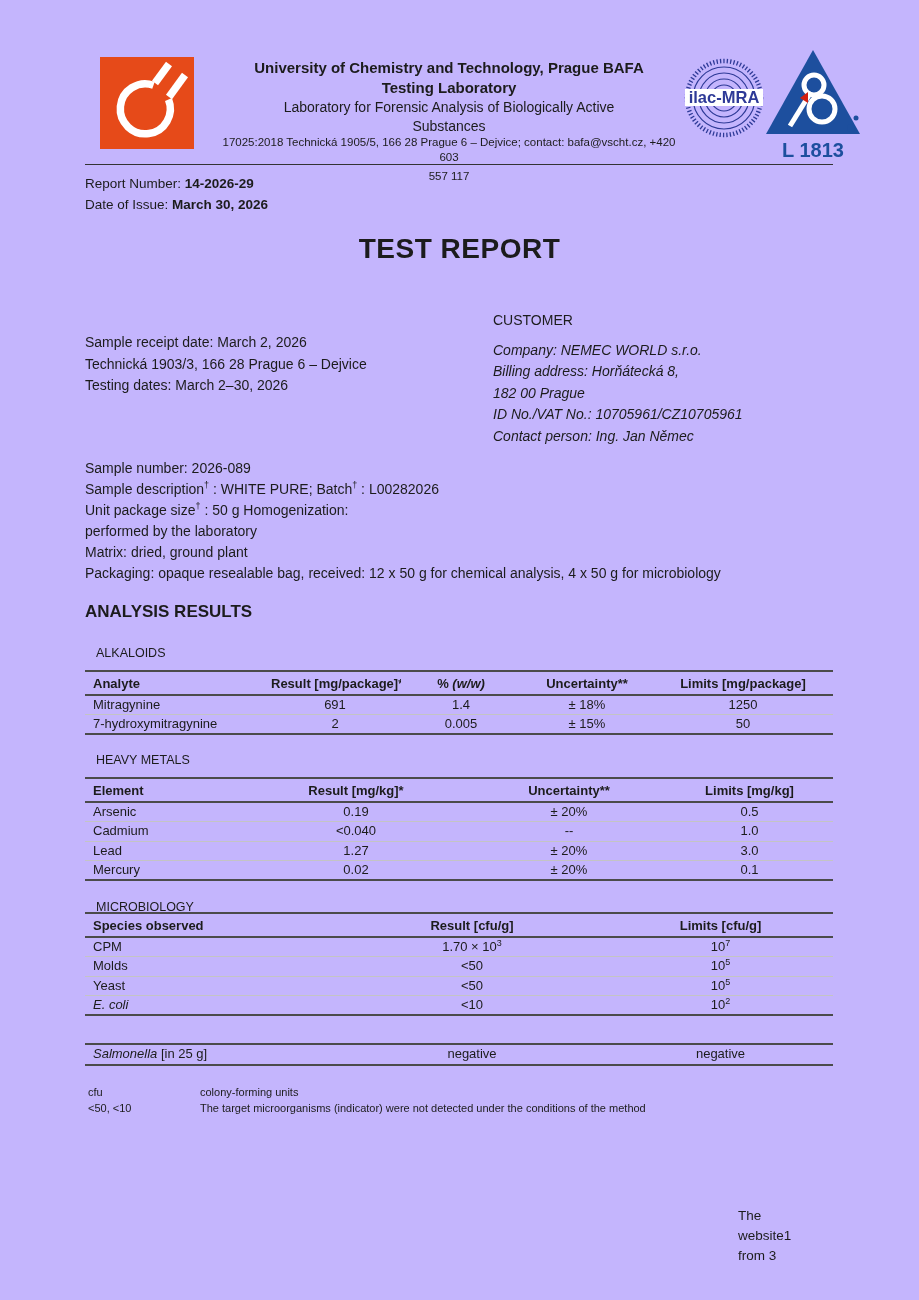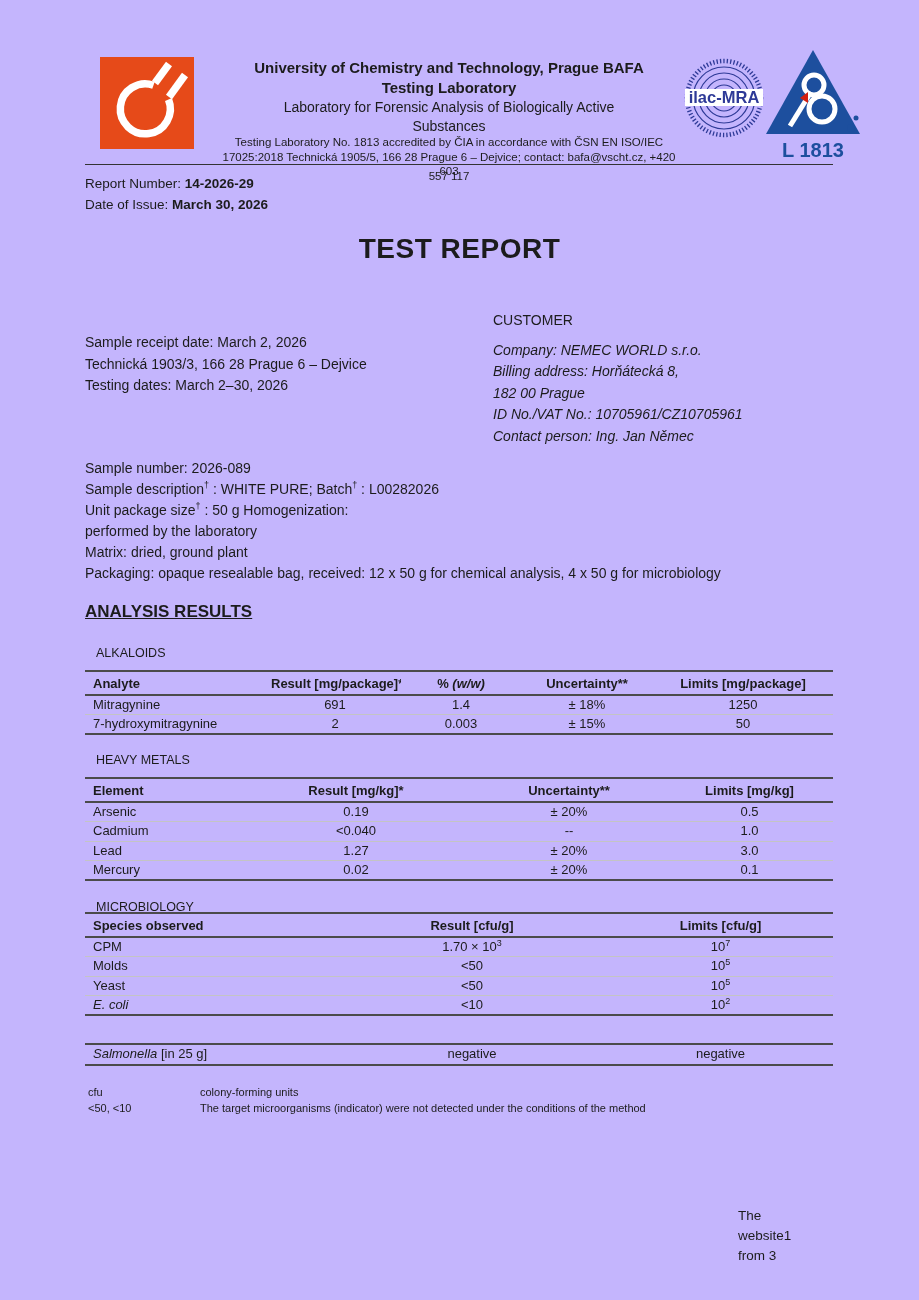--- a/index.html
+++ b/index.html
@@ -37,21 +37,21 @@
   .doc-title{left:0;top:233px;width:919px;text-align:center;font-size:28px;font-weight:700;letter-spacing:0.5px;}
 
   .info-left{left:85px;top:332px;font-size:14px;line-height:21.5px;}
   .customer-block{left:493px;top:310px;font-size:14px;line-height:21.5px;}
   .customer-heading{margin-bottom:1px;}
   .customer-lines{margin-top:8px;font-style:italic;}
 
   .sample-block{left:85px;top:458px;font-size:14px;line-height:21px;}
   sup.dg{font-size:9px;vertical-align:super;line-height:0;}
 
-  .analysis-heading{left:85px;top:602px;font-size:17px;font-weight:700;text-decoration:underline;}
+  .analysis-heading{left:85px;top:602px;font-size:17px;font-weight:700;}
 
   .tbl-label{left:96px;top:0;font-size:12.5px;}
   .lbl-alkaloids{top:646px;}
   .lbl-heavy{top:753px;}
   .lbl-micro{top:900px;}
 
   table.data-table{
     position:absolute;left:85px;border-collapse:collapse;table-layout:fixed;
     width:748px;font-size:13px;color:var(--ink);
   }
@@ -84,21 +84,20 @@
     <path d="M 68.5 42.5 A 25 25 0 1 1 53.5 28.2" fill="none" stroke="#ffffff" stroke-width="7.5"></path>
     <path d="M 55 26 L 69 7" stroke="#ffffff" stroke-width="7.5" fill="none"></path>
     <path d="M 69 40 L 85 18" stroke="#ffffff" stroke-width="7.5" fill="none"></path>
   </svg>
 
   <div class="abs header-center">
     <div class="hc-bold">University of Chemistry and Technology, Prague BAFA</div>
     <div class="hc-bold">Testing Laboratory</div>
     <div class="hc-reg">Laboratory for Forensic Analysis of Biologically Active</div>
     <div class="hc-reg">Substances</div>
-    <div class="hc-small">Testing Laboratory No. 1813 accredited by ČIA in accordance with ČSN EN ISO/IEC</div>
     <div class="hc-small">17025:2018 Technická 1905/5, 166 28 Prague 6 – Dejvice; contact: bafa@vscht.cz, +420 603</div>
   </div>
 
   <svg class="abs ilac-logo" viewBox="0 0 80 80" xmlns="http://www.w3.org/2000/svg">
     <g fill="none" style="stroke:var(--ilac-blue)">
       <circle cx="40" cy="40" r="37" stroke-width="4.5" stroke-dasharray="1.3 2.1"></circle>
       <circle cx="40" cy="40" r="31" stroke-width="1.2"></circle>
       <circle cx="40" cy="40" r="25" stroke-width="1.2"></circle>
       <circle cx="40" cy="40" r="19" stroke-width="1.2"></circle>
       <circle cx="40" cy="40" r="13" stroke-width="1.2"></circle>
@@ -181,21 +180,21 @@
       <tr>
         <td class="first">Mitragynine</td>
         <td>691</td>
         <td>1.4</td>
         <td>± 18%</td>
         <td>1250</td>
       </tr>
       <tr>
         <td class="first">7-hydroxymitragynine</td>
         <td>2</td>
-        <td>0.003</td>
+        <td>0.005</td>
         <td>± 15%</td>
         <td>50</td>
       </tr>
     </tbody>
   </table>
 
   <div class="abs tbl-label lbl-heavy">HEAVY METALS</div>
   <table class="data-table t-heavy">
     <colgroup>
         <col style="width:155px">

